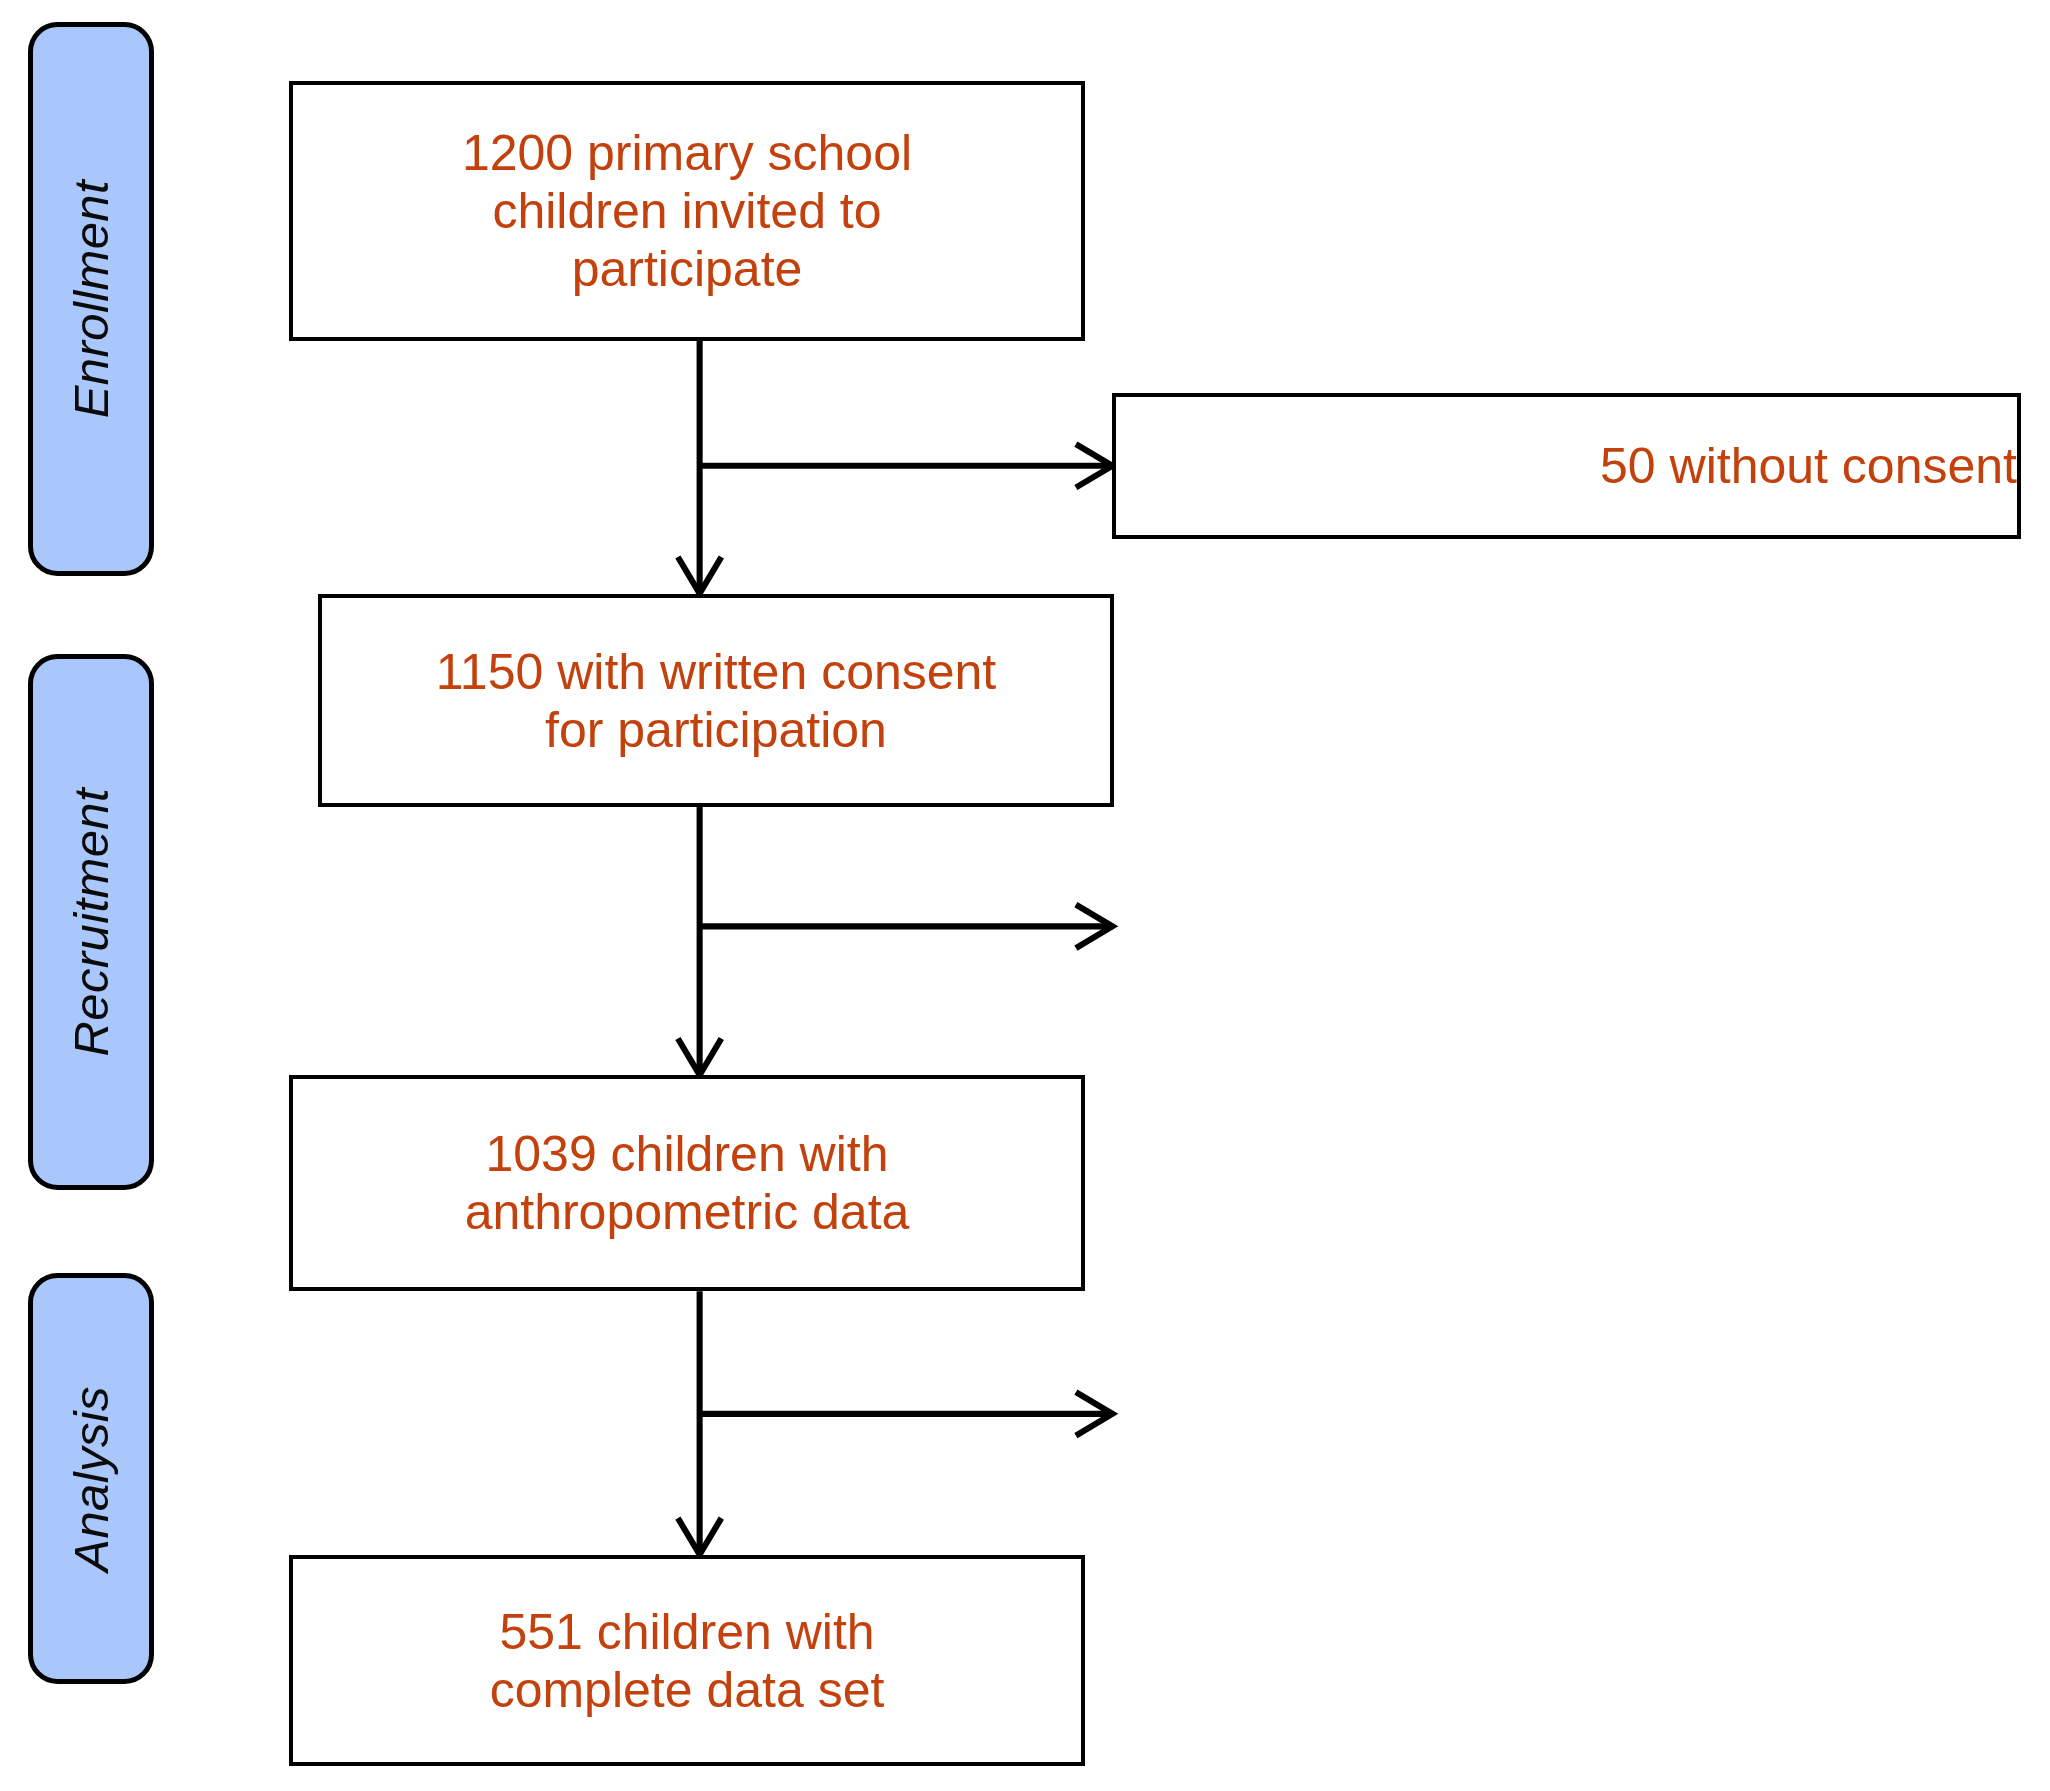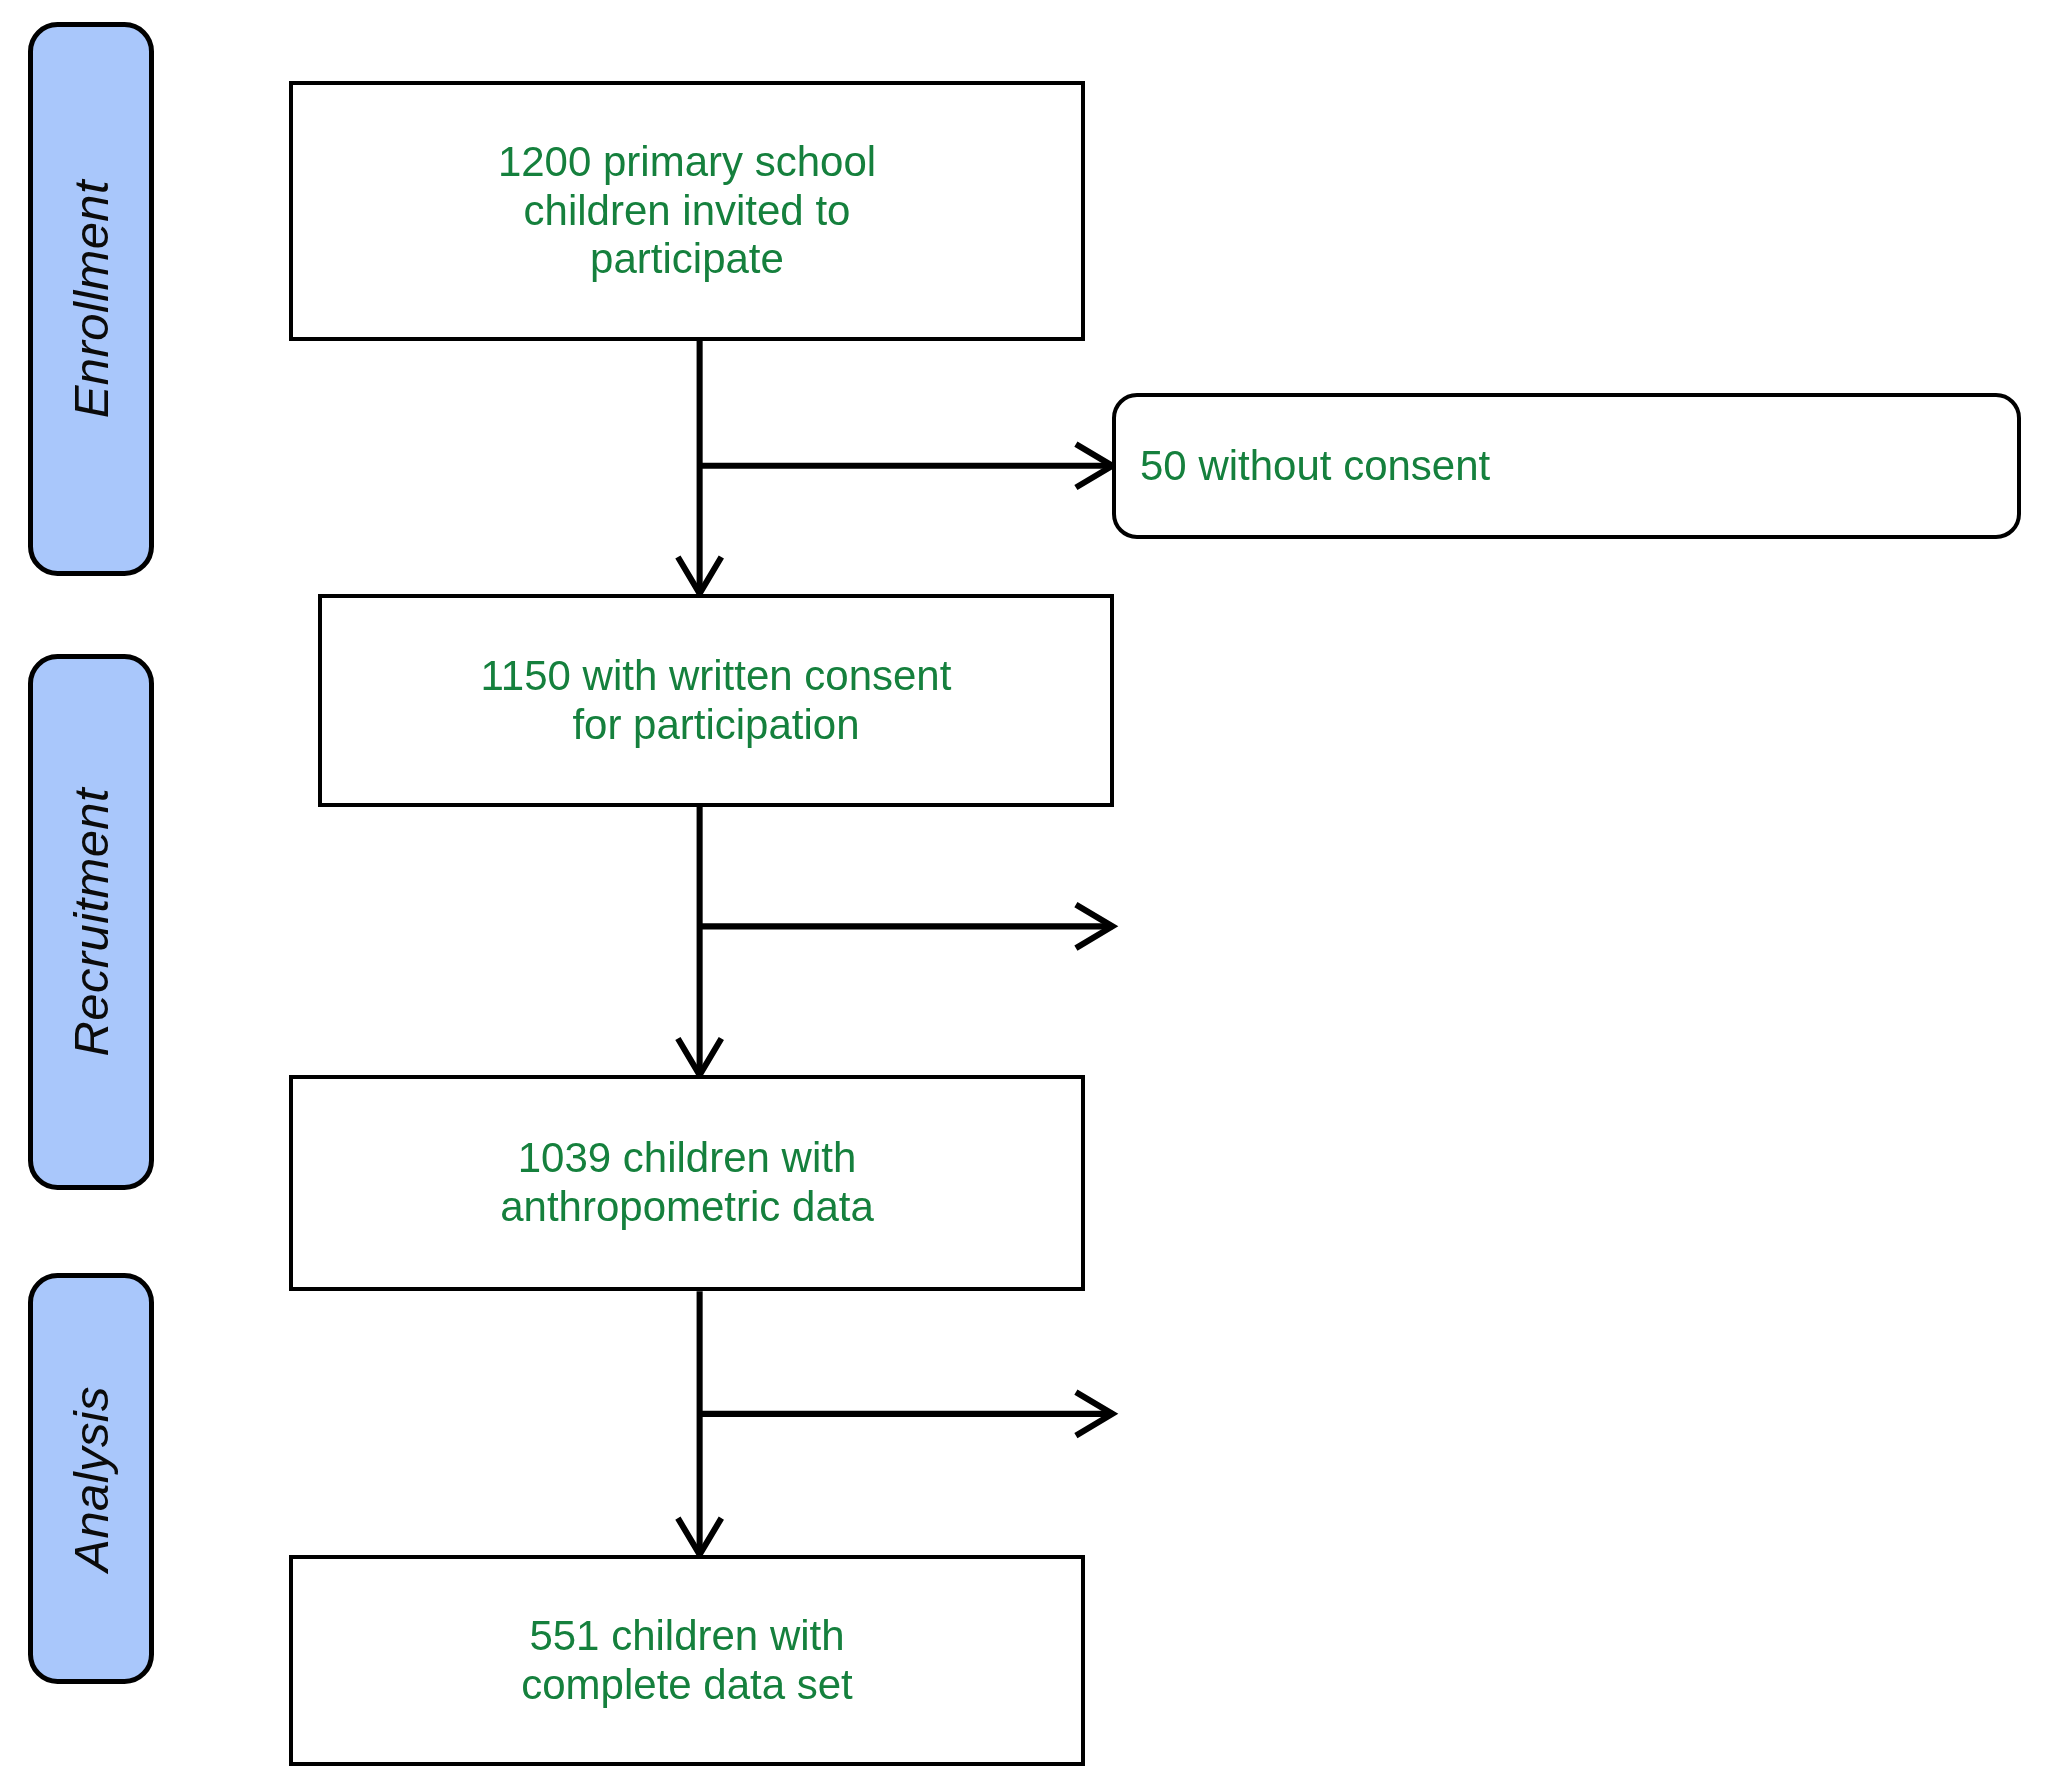--- a/index.html
+++ b/index.html
@@ -44,27 +44,26 @@
     box-sizing: border-box;
     background: #ffffff;
     border: 4.3px solid #000000;
     display: flex;
     align-items: center;
   }
   .flow-box.center {
     justify-content: center;
   }
   .flow-box.side {
-    justify-content: flex-start;
-    border-radius: 25px;
+    justify-content: flex-end;
   }
   .flow-text {
-    font-size: 42px;
+    font-size: 50px;
     line-height: 1.16;
-    color: #15803d;
+    color: #c2410c;
     white-space: pre-line;
   }
   .flow-box.center .flow-text {
     text-align: center;
     padding: 0 19px;
   }
   .flow-box.side .flow-text {
     text-align: left;
     padding: 0 0 0 24px;
   }

